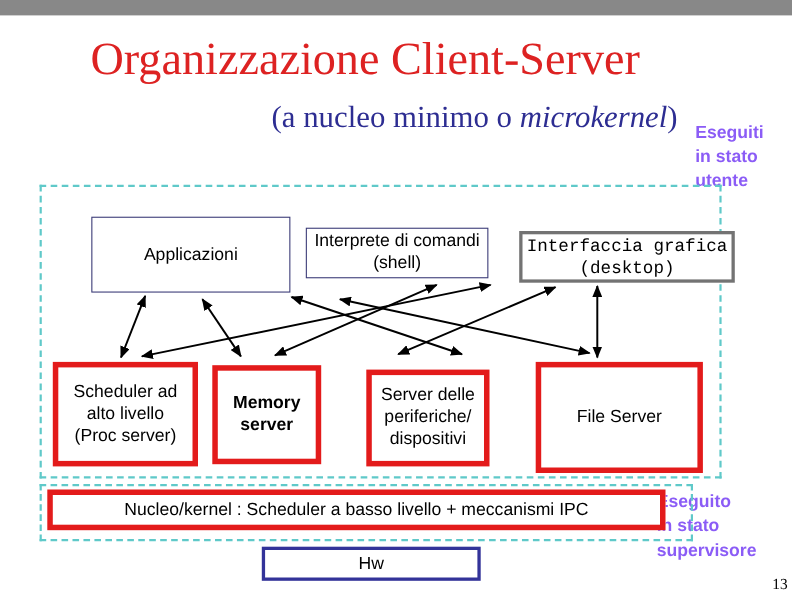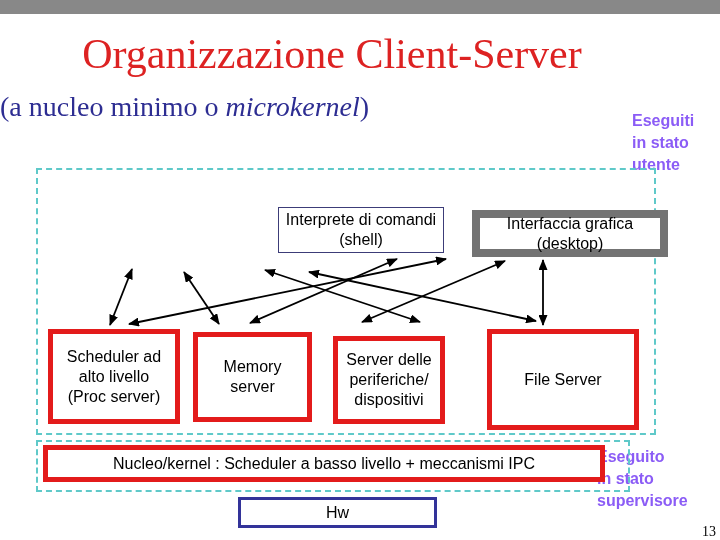--- a/index.html
+++ b/index.html
@@ -6,49 +6,49 @@
   .slide{
     position:relative;width:720px;height:540px;background:#ffffff;
     font-family:"Liberation Sans",sans-serif;overflow:hidden;margin:14px auto;
   }
   .title{
     position:absolute;left:0;top:16px;width:664px;text-align:center;
     font-family:"Liberation Serif",serif;font-size:42px;line-height:48px;
     color:#dd2222;white-space:nowrap;
   }
   .subtitle{
-    position:absolute;left:0;top:76px;width:616px;text-align:left;
+    position:absolute;left:0;top:76px;width:616px;text-align:right;
     font-family:"Liberation Serif",serif;font-size:28px;line-height:34px;
     color:#2d2d92;white-space:nowrap;
   }
   .subtitle .it{font-style:italic;}
   .note{
     position:absolute;color:#8b5cf6;font-weight:bold;font-size:16px;
     line-height:22px;white-space:pre-line;
   }
   .note-user{left:632px;top:96px;width:85px;}
   .note-super{left:597px;top:432px;width:125px;}
   .dashed{position:absolute;border:2px dashed #5fc9c9;box-sizing:border-box;}
   .dashed-user{left:36px;top:154px;width:620px;height:267px;}
   .dashed-kernel{left:36px;top:426px;width:594px;height:52px;}
   .box{
     position:absolute;box-sizing:border-box;background:#ffffff;
     display:flex;align-items:center;justify-content:center;
     text-align:center;font-size:16px;line-height:20px;color:#000000;
     white-space:pre-line;
   }
   .b-blue-thin{border:1px solid #3c3c78;}
-  .b-blue-thick{border:8px solid #737373;}
+  .b-blue-thick{border:3px solid #737373;font-family:Liberation Mono, monospace;}
   .b-red{border:5px solid #e31b1b;}
   .b-blue-mid{border:3px solid #333399;}
   .box-applicazioni{left:83px;top:183px;width:181px;height:69px;}
   .box-shell{left:278px;top:193px;width:166px;height:46px;}
   .box-desktop{left:472px;top:196px;width:196px;height:47px;}
   .box-scheduler{left:48px;top:315px;width:132px;height:95px;}
-  .box-memory{left:193px;top:318px;width:119px;height:90px;}
+  .box-memory{left:193px;top:318px;width:99px;height:90px;font-weight:bold;}
   .box-periferiche{left:333px;top:322px;width:112px;height:88px;}
   .box-fileserver{left:487px;top:315px;width:152px;height:101px;}
   .box-nucleo{left:43px;top:431px;width:562px;height:37px;z-index:3;}
   .box-hw{left:238px;top:483px;width:199px;height:31px;text-align:right;}
   .arrows{position:absolute;left:0;top:0;width:720px;height:540px;z-index:2;}
   .pagenum{
     position:absolute;left:690px;top:510px;width:26px;text-align:right;
     font-family:"Liberation Serif",serif;font-size:14px;color:#000000;
   }
 </style>
@@ -82,20 +82,21 @@
         <line x1="184" y1="258" x2="219" y2="310" stroke="#000000" stroke-width="1.8" marker-start="url(#ah)" marker-end="url(#ah)"></line>
         <line x1="265" y1="256" x2="420" y2="308" stroke="#000000" stroke-width="1.8" marker-start="url(#ah)" marker-end="url(#ah)"></line>
         <line x1="309" y1="258" x2="536" y2="307" stroke="#000000" stroke-width="1.8" marker-start="url(#ah)" marker-end="url(#ah)"></line>
         <line x1="397" y1="245" x2="250" y2="309" stroke="#000000" stroke-width="1.8" marker-start="url(#ah)" marker-end="url(#ah)"></line>
         <line x1="446" y1="245" x2="129" y2="310" stroke="#000000" stroke-width="1.8" marker-start="url(#ah)" marker-end="url(#ah)"></line>
         <line x1="505" y1="247" x2="362" y2="308" stroke="#000000" stroke-width="1.8" marker-start="url(#ah)" marker-end="url(#ah)"></line>
         <line x1="543" y1="246" x2="543" y2="311" stroke="#000000" stroke-width="1.8" marker-start="url(#ah)" marker-end="url(#ah)"></line>
       </g>
   </svg>
 
+  <div class="box b-blue-thin box-applicazioni"><span>Applicazioni</span></div>
   <div class="box b-blue-thin box-shell"><span>Interprete di comandi
 (shell)</span></div>
   <div class="box b-blue-thick box-desktop"><span>Interfaccia grafica
 (desktop)</span></div>
 
   <div class="box b-red box-scheduler"><span>Scheduler ad
 alto livello
 (Proc server)</span></div>
   <div class="box b-red box-memory"><span>Memory
 server</span></div>

